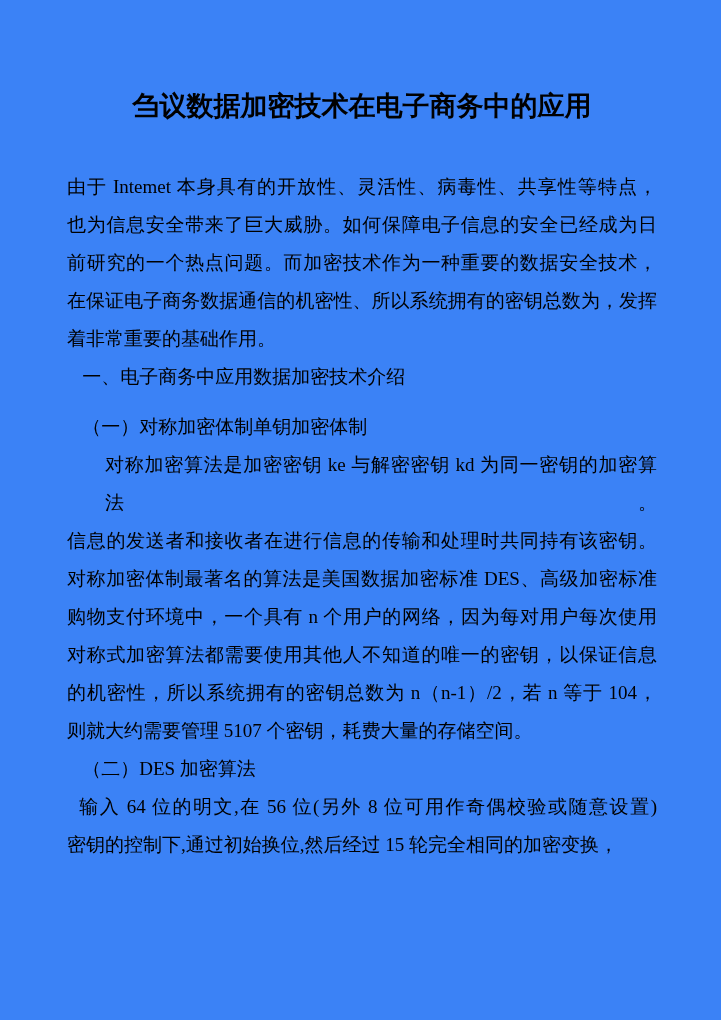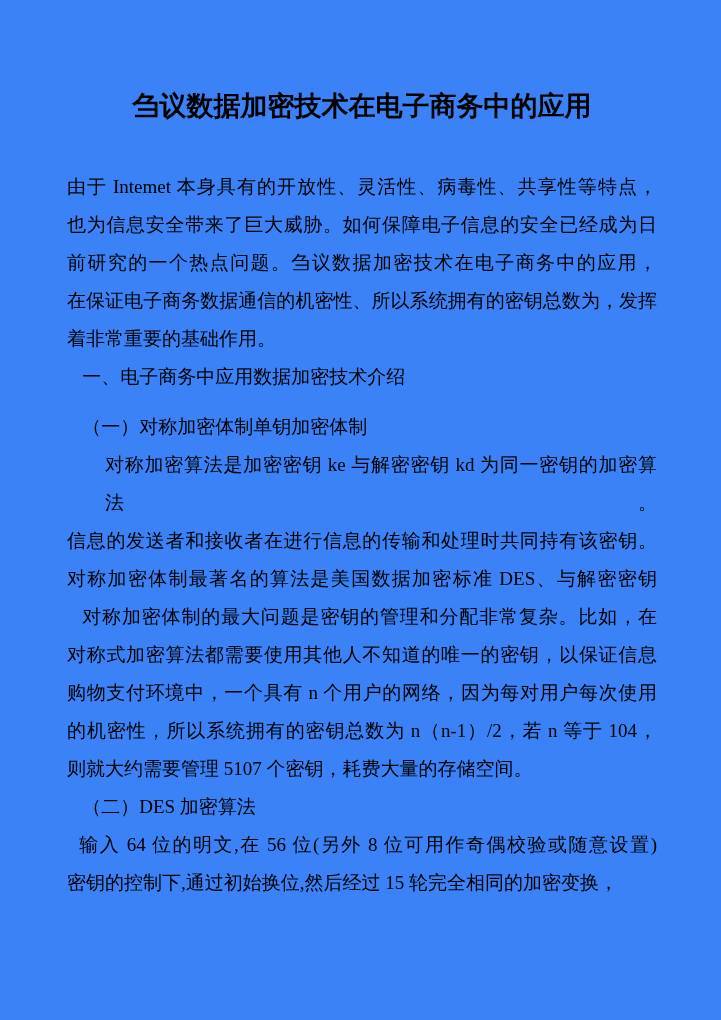--- a/index.html
+++ b/index.html
@@ -45,30 +45,29 @@
   }
 </style>
 </head>
 <body>
 
 <div class="page">
   <h1 class="doc-title">刍议数据加密技术在电子商务中的应用</h1>
   <div class="doc-body">
       <div class="line fill">由于 Intemet 本身具有的开放性、灵活性、病毒性、共享性等特点，</div>
       <div class="line fill">也为信息安全带来了巨大威胁。如何保障电子信息的安全已经成为日</div>
-      <div class="line fill">前研究的一个热点问题。刍议数据加密技术在电子商务中的应用，</div>
+      <div class="line fill">前研究的一个热点问题。而加密技术作为一种重要的数据安全技术，</div>
       <div class="line fill">在保证电子商务数据通信的机密性、所以系统拥有的密钥总数为，发挥</div>
       <div class="line">着非常重要的基础作用。</div>
       <div class="line" style="padding-left: 0.8em;">一、电子商务中应用数据加密技术介绍</div>
       <div class="line" style="padding-left: 0.8em; margin-top: 12px;">（一）对称加密体制单钥加密体制</div>
       <div class="line fill" style="padding-left: 2em;">对称加密算法是加密密钥 ke 与解密密钥 kd 为同一密钥的加密算法。</div>
       <div class="line fill">信息的发送者和接收者在进行信息的传输和处理时共同持有该密钥。</div>
-      <div class="line fill">对称加密体制最著名的算法是美国数据加密标准 DES、与解密密钥</div>
-      <div class="line fill" style="padding-left: 0.8em;">对称加密体制的最大问题是密钥的管理和分配非常复杂。比如，在</div>
+      <div class="line fill">对称加密体制最著名的算法是美国数据加密标准 DES、高级加密标准</div>
+      <div class="line fill">购物支付环境中，一个具有 n 个用户的网络，因为每对用户每次使用</div>
       <div class="line fill">对称式加密算法都需要使用其他人不知道的唯一的密钥，以保证信息</div>
-      <div class="line fill">购物支付环境中，一个具有 n 个用户的网络，因为每对用户每次使用</div>
       <div class="line fill">的机密性，所以系统拥有的密钥总数为 n（n-1）/2，若 n 等于 104，</div>
       <div class="line">则就大约需要管理 5107 个密钥，耗费大量的存储空间。</div>
       <div class="line" style="padding-left: 0.8em;">（二）DES 加密算法</div>
       <div class="line fill" style="padding-left: 0.65em;">输入 64 位的明文,在 56 位(另外 8 位可用作奇偶校验或随意设置)</div>
       <div class="line">密钥的控制下,通过初始换位,然后经过 15 轮完全相同的加密变换，</div>
     </div>
 </div>
 
 </body></html>

